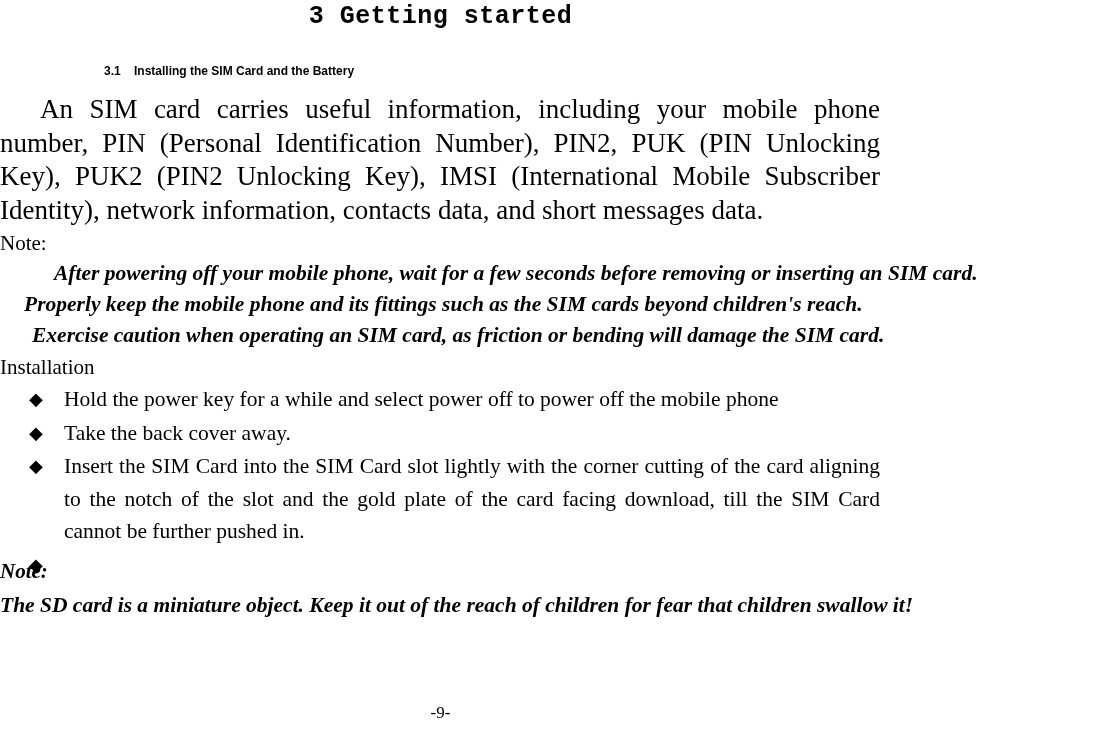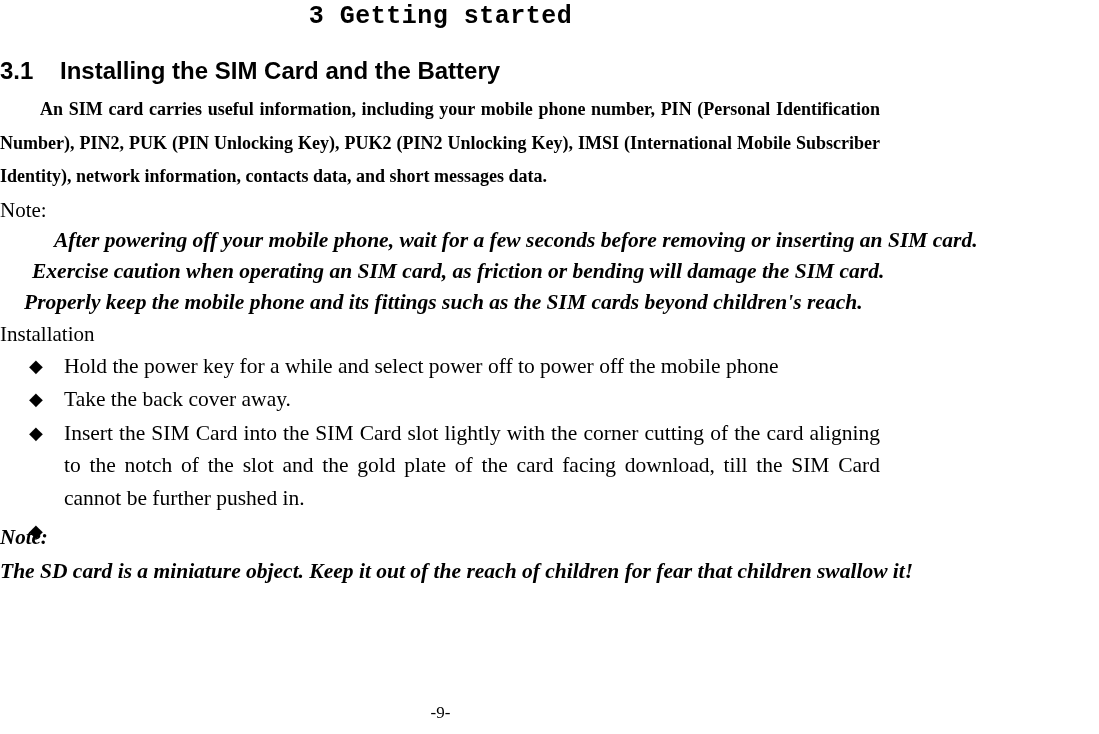--- a/index.html
+++ b/index.html
@@ -34,38 +34,38 @@
     text-align: center;
     margin: 0;
     padding-top: 2px;
     line-height: 30px;
   }
 
   
   .section-heading {
     font-family: "Liberation Sans", "DejaVu Sans", sans-serif;
     font-weight: bold;
-    font-size: 24px;
+    font-size: 12px;
     margin: 0;
+    padding-left: 104px;
     padding-top: 26px;
     line-height: 26px;
     white-space: pre;
   }
 
   
   .body-para {
-    font-size: 18px;
+    font-size: 27px;
     line-height: 33.5px;
     text-align: justify;
     text-align-last: left;
     margin: 0;
     padding: 9px 1px 0 0;
     text-indent: 40px;
     hyphens: none;
-    font-weight: bold;
   }
 
   
   .plain-line {
     font-size: 21px;
     line-height: 30px;
     margin: 0;
     padding: 1px 0 0 0;
   }
 
@@ -138,23 +138,23 @@
   <h1 class="chapter-title">3 Getting started</h1>
 
   <h2 class="section-heading">3.1    Installing the SIM Card and the Battery</h2>
 
   <p class="body-para">An SIM card carries useful information, including your mobile phone number, PIN (Personal Identification Number), PIN2, PUK (PIN Unlocking Key), PUK2 (PIN2 Unlocking Key), IMSI (International Mobile Subscriber Identity), network information, contacts data, and short messages data.</p>
 
   <p class="plain-line">Note:</p>
 
   <p class="note-line indent-1">After powering off your mobile phone, wait for a few seconds before removing or inserting an SIM card.</p>
 
+  <p class="note-line indent-3">Properly keep the mobile phone and its fittings such as the SIM cards beyond children's reach.</p>
+
   <p class="note-line indent-2">Exercise caution when operating an SIM card, as friction or bending will damage the SIM card.</p>
-
-  <p class="note-line indent-3">Properly keep the mobile phone and its fittings such as the SIM cards beyond children's reach.</p>
 
   <p class="plain-line">Installation</p>
 
   <ul class="bullet-list">
     <li class="bullet-item single">
       <span class="bullet-glyph">◆</span>
       <span>Hold the power key for a while and select power off to power off the mobile phone</span>
     </li>
     <li class="bullet-item single">
       <span class="bullet-glyph">◆</span>

